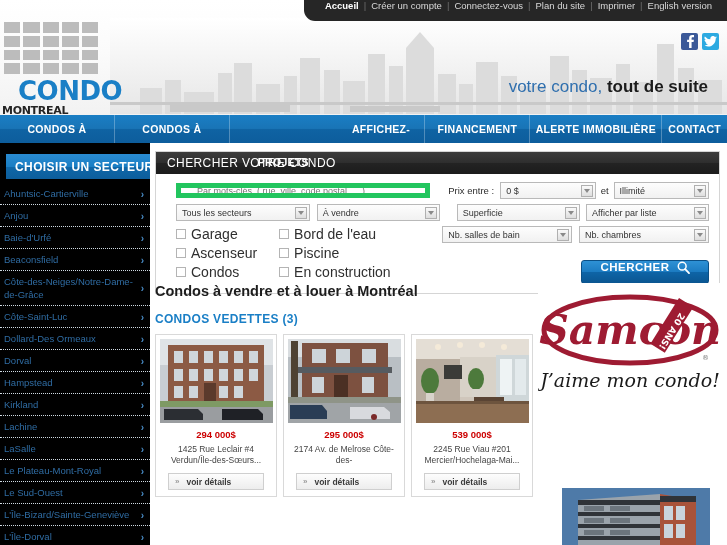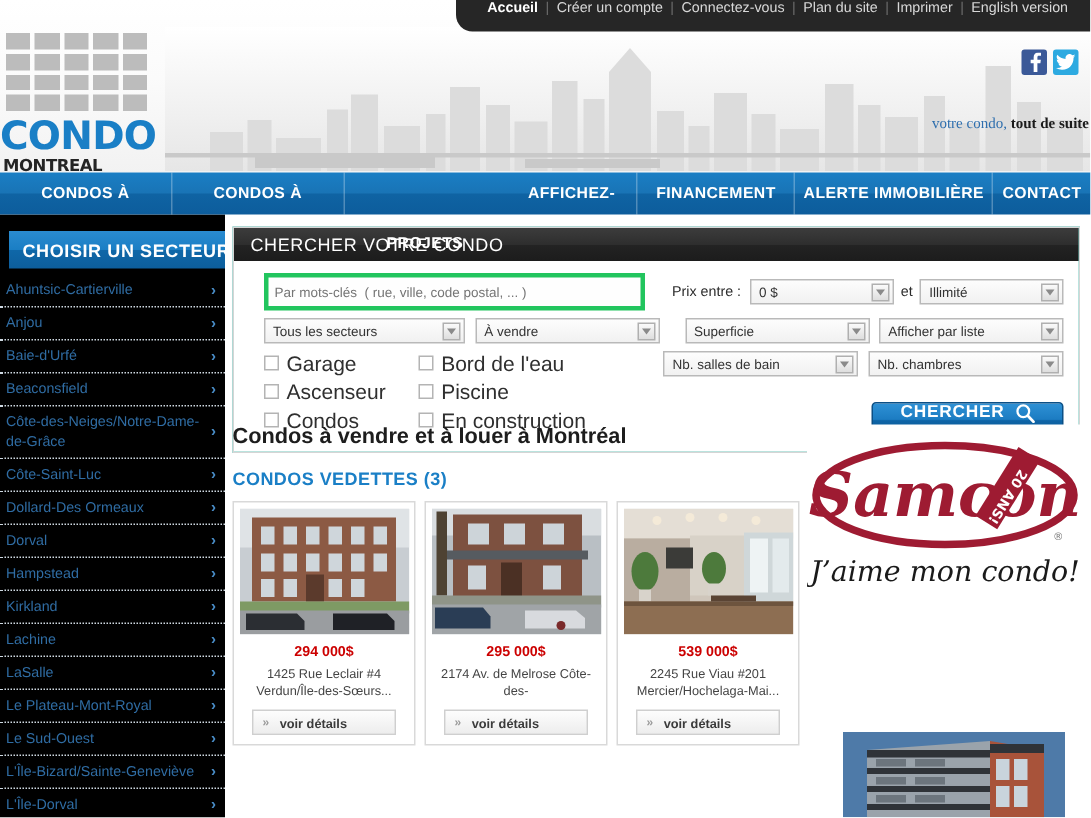--- a/index.html
+++ b/index.html
@@ -48,40 +48,40 @@
     display: grid;
     grid-template-columns: repeat(5, 1fr);
     grid-template-rows: repeat(4, 1fr);
     gap: 3px;
     margin-left: 4px;
   }
   .logo-grid i { background: #bcbcbc; display: block; }
   .logo-condo {
     font-family: "DejaVu Sans", sans-serif;
     font-weight: bold; font-size: 26px; letter-spacing: -0.5px;
-    color: #1a7fc6; line-height: 1; margin-top: 4px; margin-left: 0;
+    color: #1a7fc6; line-height: 1; margin-top: 4px; margin-left: 18px;
   }
   .logo-mtl {
     font-family: "DejaVu Sans", sans-serif;
     font-weight: bold; font-size: 11px; letter-spacing: -0.3px;
     color: #242424; line-height: 1; margin-top: 1px; margin-left: 2px;
   }
 
   
   .social { position: absolute; right: 8px; top: 33px; display: flex; gap: 4px; z-index: 6; }
   .social .sq { width: 17px; height: 17px; border-radius: 2px; display: flex; align-items: center; justify-content: center; }
   .social .fb { background: #3b5998; }
   .social .tw { background: #2daae1; }
   .social .sq svg { display: block; }
 
   
   .tagline {
-    position: absolute; right: 1px; top: 77px;
-    font-family: Liberation Serif, serif;
-    font-size: 10px; z-index: 6; white-space: nowrap;
+    position: absolute; right: 19px; top: 77px;
+    font-family: Liberation Sans, sans-serif;
+    font-size: 17px; z-index: 6; white-space: nowrap;
   }
   .tagline .b { color: #2f6fae; }
   .tagline .d { color: #1b1b1b; font-weight: bold; }
 
   
   .mainnav {
     position: relative; width: 727px; height: 28px;
     background: linear-gradient(to bottom, #1a7ec4 0%, #1974b6 48%, #0f63a3 52%, #0d5d9c 100%);
     display: flex; align-items: stretch;
     z-index: 7;
@@ -139,23 +139,23 @@
   .search-head {
     height: 22px;
     background: linear-gradient(to bottom, #3c3c3c 0%, #2e2e2e 50%, #232323 52%, #1c1c1c 100%);
     color: #ffffff; font-size: 12px; letter-spacing: 0.4px;
     display: flex; align-items: center; padding-left: 11px;
   }
   .search-body { padding: 8px 10px 10px 20px; background:#fff; }
 
   .srow { display: flex; align-items: center; margin-bottom: 5px; }
   .kw-input {
-    width: 258px; height: 25px;
-    border: 3px solid #22c55e; background: #fefefe;
-    font-size: 9px; color: #6b6b6b; padding: 0 4px;
+    width: 258px; height: 15px;
+    border: 5px solid #22c55e; background: #fefefe;
+    font-size: 9px; color: #6b6b6b; padding: 0 16px;
     font-family: "Liberation Sans", sans-serif;
   }
   .prix-label { font-size: 9.5px; color: #2c2c2c; margin-left: 18px; margin-right: 6px; white-space: nowrap; }
   .et-label { font-size: 9.5px; color: #2c2c2c; margin: 0 5px; }
 
   .sel {
     position: relative; height: 17px;
     border: 1px solid #b9b9b9;
     background: linear-gradient(to bottom, #fdfdfd 0%, #f1f1f1 100%);
     font-size: 9px; color: #333;

